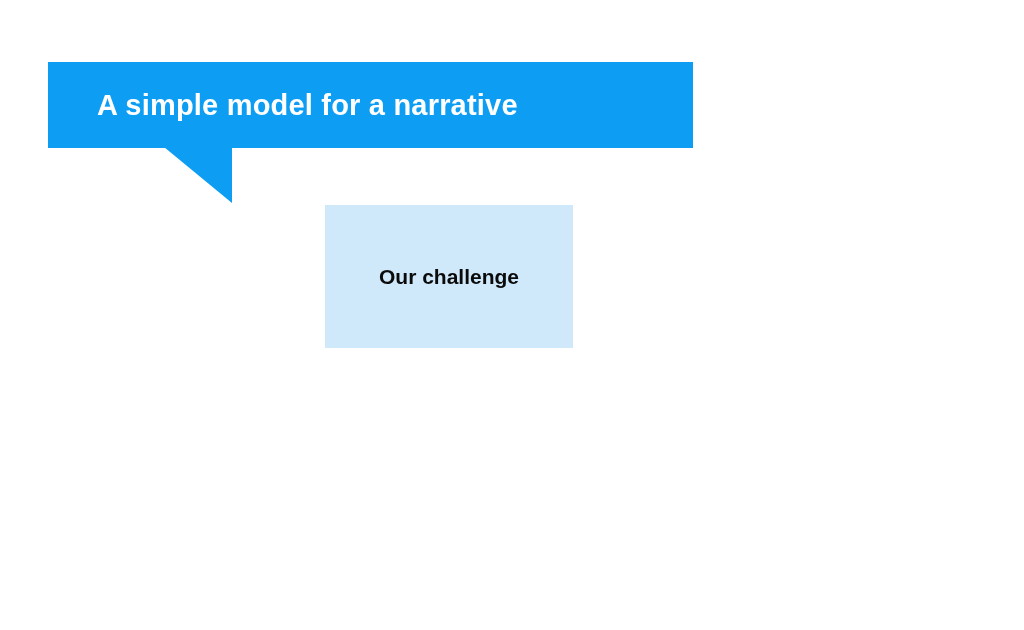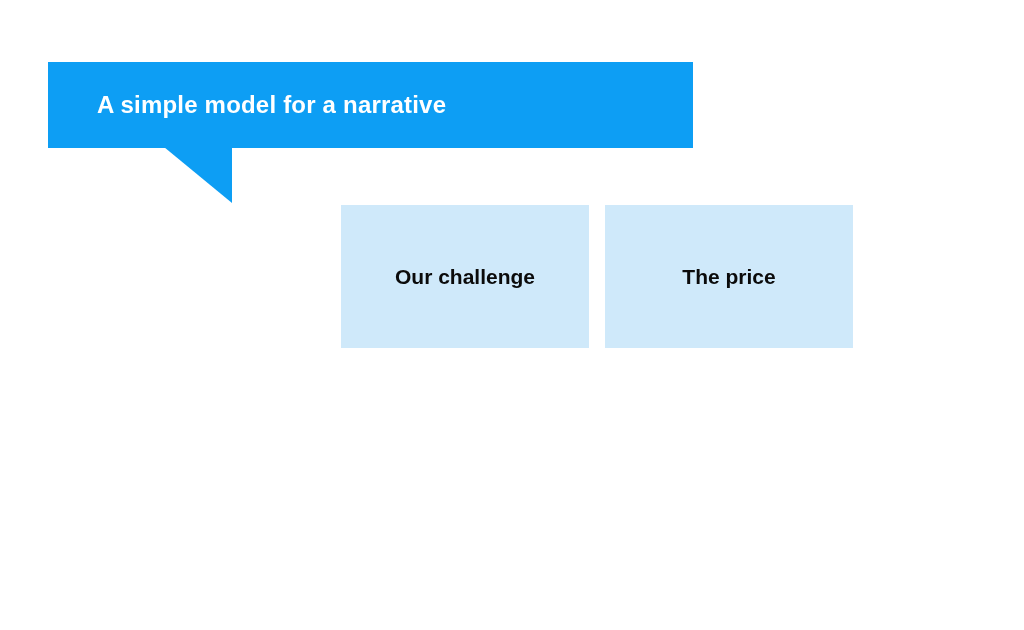--- a/index.html
+++ b/index.html
@@ -20,39 +20,39 @@
     left: 48px;
     top: 62px;
     width: 645px;
     height: 86px;
     background: var(--accent, #0d9ef4);
     display: flex;
     align-items: center;
   }
   .banner .title-text {
     padding-left: 49px;
-    font-size: 24px;
+    font-size: 29px;
     font-weight: 700;
     color: var(--title-text, #ffffff);
     letter-spacing: 0.2px;
     white-space: nowrap;
   }
   .banner-tail {
     position: absolute;
     left: 164px;
     top: 147px;
     width: 68px;
     height: 56px;
     background: var(--accent, #0d9ef4);
     clip-path: polygon(0 0, 100% 0, 100% 100%);
   }
   
   .model-grid {
     position: absolute;
-    left: 298px;
+    left: 282px;
     top: 205px;
     display: grid;
     grid-template-columns: 248px 248px;
     grid-template-rows: 143px 143px;
     column-gap: 16px;
     row-gap: 15px;
     padding-left: 43px;
   }
   .model-box {
     background: var(--box-bg, #cfe9fa);
@@ -75,18 +75,15 @@
 
   <div class="banner">
     <span class="title-text">A simple model for a narrative</span>
   </div>
   <div class="banner-tail"></div>
 
   <div class="model-grid">
     <div class="model-box">
       <span class="box-label">Our challenge</span>
     </div>
-    <div class="model-box">
-      <span class="box-label">The price</span>
-    </div>
   </div>
 
 </div>
 
 </body></html>

